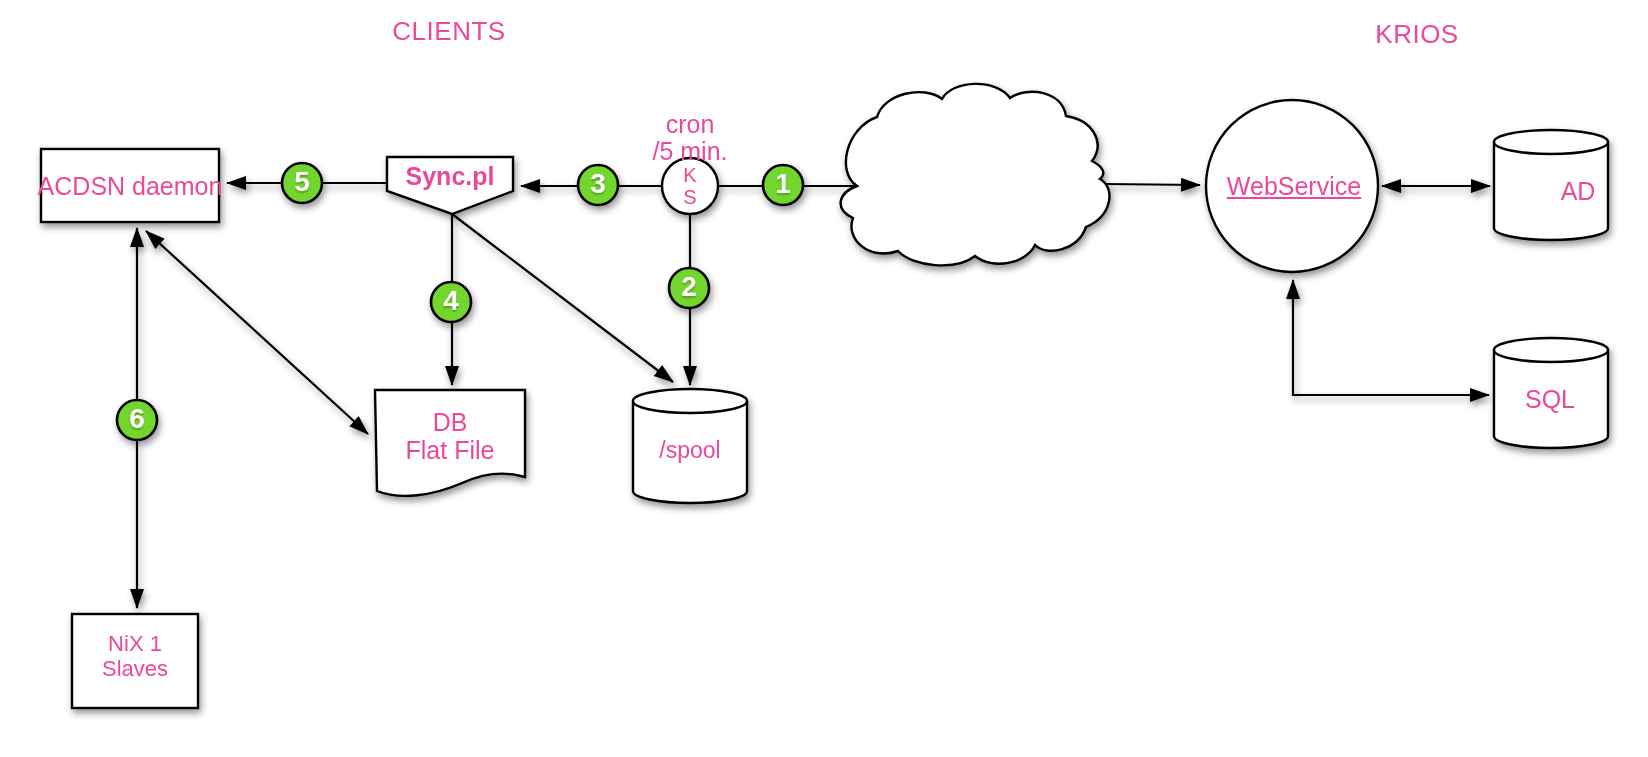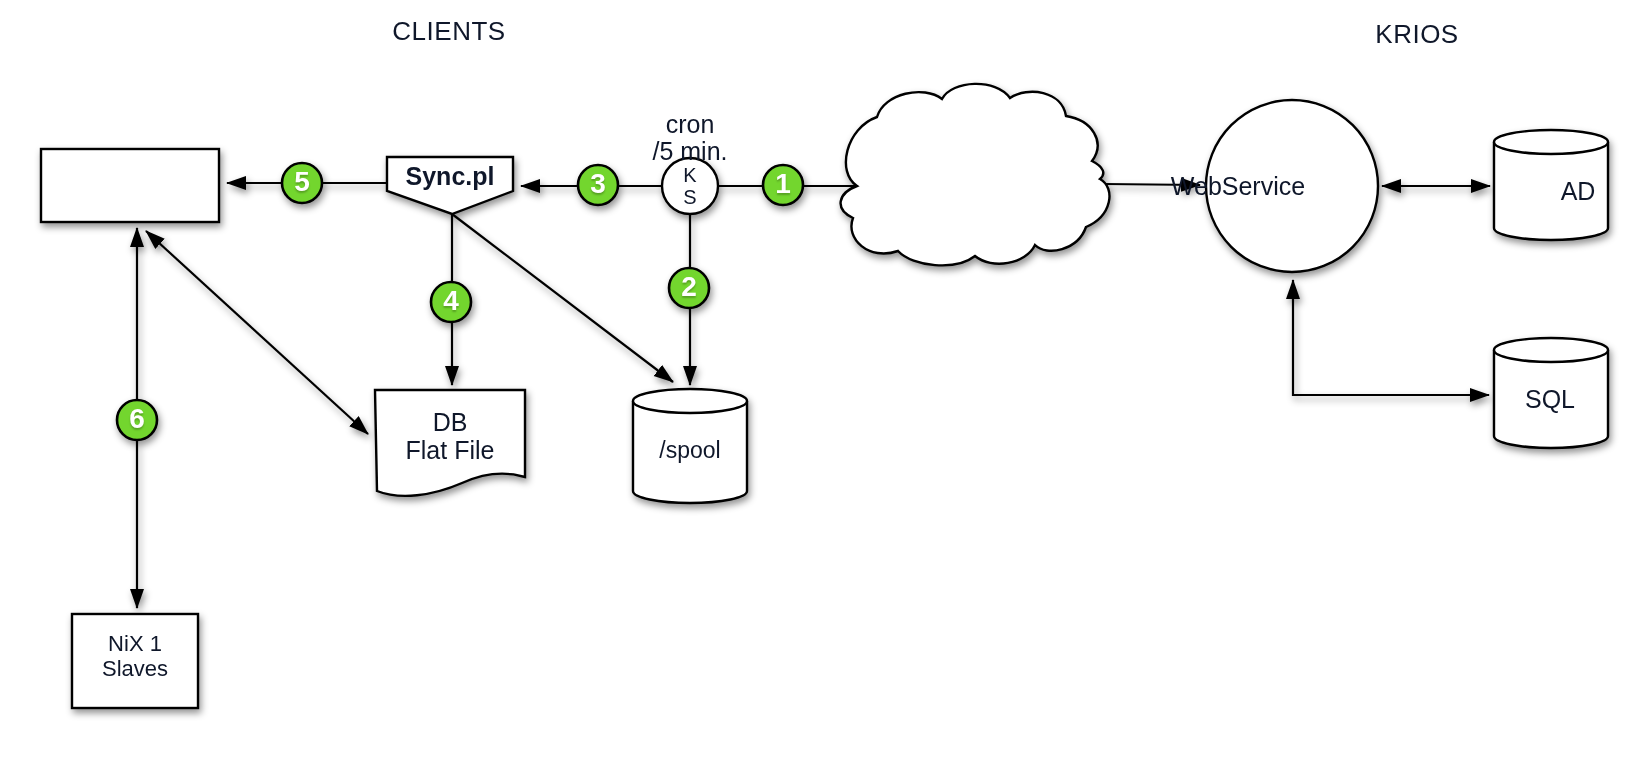--- a/index.html
+++ b/index.html
@@ -8,21 +8,21 @@
     width:1648px; height:757px;
     background:#ffffff;
     font-family:"Liberation Sans", sans-serif;
     overflow:hidden;
   }
   #shapes { position:absolute; left:0; top:0; }
   .t {
     position:absolute;
     transform:translate(-50%,-50%);
     white-space:nowrap;
-    color:#0f172a;
+    color:#ec4899;
     text-align:center;
     line-height:1.12;
   }
   .section-label { font-size:26px; letter-spacing:0.5px; }
   .node-label  { font-size:25px; }
   .node-label.sm { font-size:23px; }
   .two-line div { white-space:nowrap; }
   .badge-num {
     position:absolute;
     transform:translate(-50%,-52%);
@@ -120,34 +120,35 @@
         <circle cx="451" cy="302" r="20" fill="#73d62f"></circle>
         <circle cx="302" cy="183" r="20" fill="#73d62f"></circle>
         <circle cx="137" cy="420" r="20" fill="#73d62f"></circle>
       </g>
     </g>
   </svg>
 
   <div class="t section-label" style="left:449px; top:32px;">CLIENTS</div>
   <div class="t section-label" style="left:1417px; top:35px;">KRIOS</div>
 
+  <div class="t node-label" style="left:130px; top:186px;">ACDSN daemon</div>
 
   <div class="t node-label" style="left:450px; top:176px;font-weight:bold;">Sync.pl</div>
 
   <div class="t cron-text two-line" style="left:690px; top:138px;">
     <div>cron</div>
     <div>/5 min.</div>
   </div>
 
   <div class="t ks-text two-line" style="left:690px; top:186px;">
     <div>K</div>
     <div>S</div>
   </div>
 
-  <div class="t node-label" style="left:1238px; top:186px;">WebService</div>
+  <div class="t node-label" style="left:1294px; top:186px;text-decoration:underline;">WebService</div>
 
   <div class="t node-label" style="left:1550px; top:191px;margin-left:28px;">AD</div>
 
   <div class="t node-label" style="left:1550px; top:399px;text-align:center;">SQL</div>
 
   <div class="t node-label sm" style="left:690px; top:451px;">/spool</div>
 
   <div class="t node-label two-line" style="left:450px; top:436px;">
     <div>DB</div>
     <div>Flat File</div>

